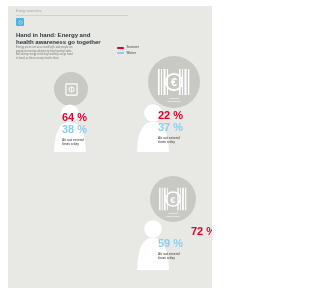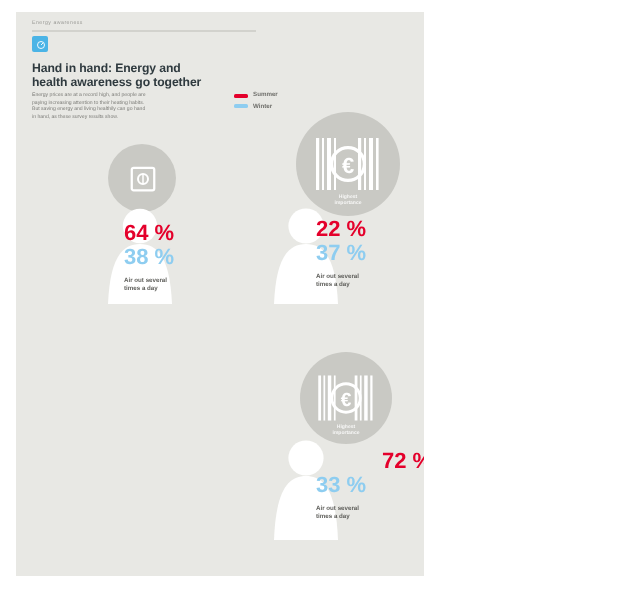--- a/index.html
+++ b/index.html
@@ -195,19 +195,19 @@
       <div class="circle-label" style="bottom:4px;">
         <span>Highest</span>
         <span>importance</span>
       </div>
     </div>
     <svg class="silhouette" style="left:0;top:40px;width:46px;height:54px;" viewBox="0 0 46 54">
       <circle cx="23" cy="13" r="8.8" fill="#ffffff"></circle>
       <path d="M23 22 C14 22 8 29 7 54 L39 54 C38 29 32 22 23 22 Z" fill="#ffffff"></path>
     </svg>
     <div class="pct pct-summer" style="left:36px;top:50px;margin-left:25px;">72 %</div>
-    <div class="pct pct-winter" style="left:28px;top:62px;">33 %</div>
+    <div class="pct pct-winter" style="left:28px;top:62px;">59 %</div>
     <div class="caption" style="left:28px;top:76px;">
       <span>Air out several</span>
       <span>times a day</span>
     </div>
   </div>
 </div>
 
 </body></html>

